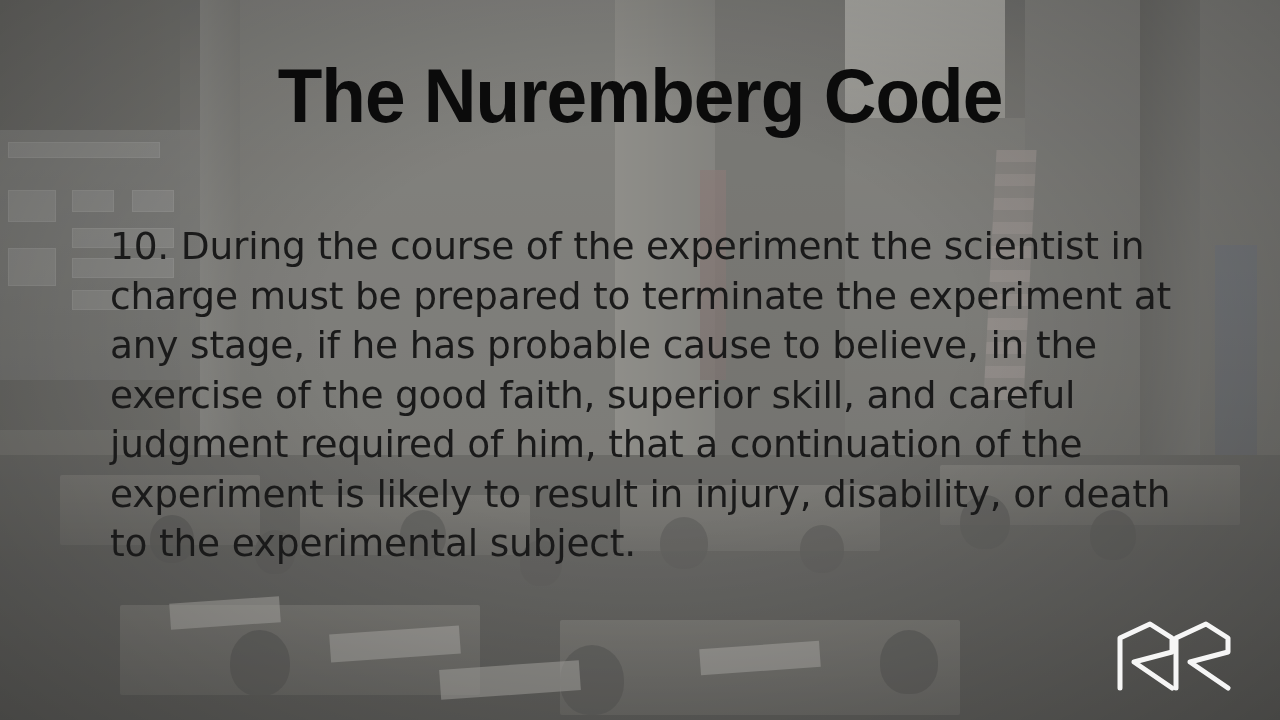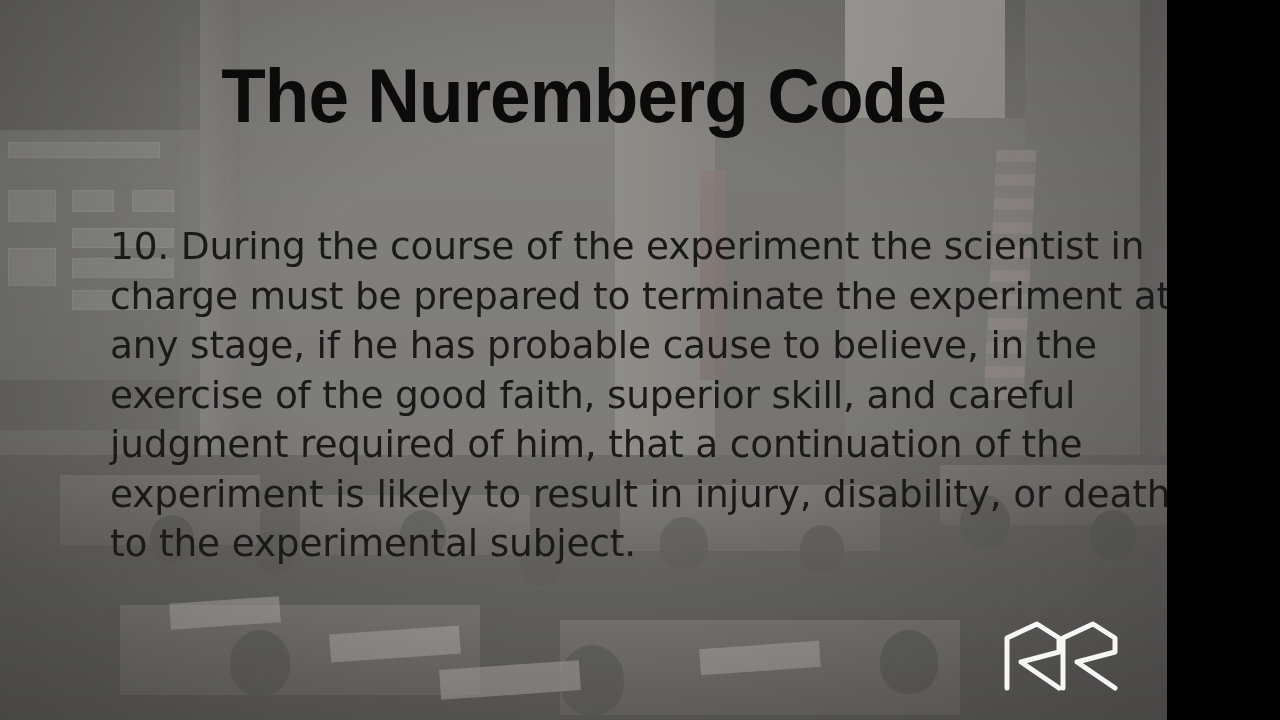--- a/index.html
+++ b/index.html
@@ -2,21 +2,21 @@
 <html><head>
 <meta charset="utf-8">
 <style>
   html, body {
     margin: 0;
     padding: 0;
     background: #000;
   }
   #stage {
     position: relative;
-    width: 1167px;
+    width: 1280px;
     height: 720px;
     overflow: hidden;
     background: #6b6b68;
     font-family: "Liberation Sans", sans-serif;
   }
 
   
   .bg {
     position: absolute;
     inset: 0;

